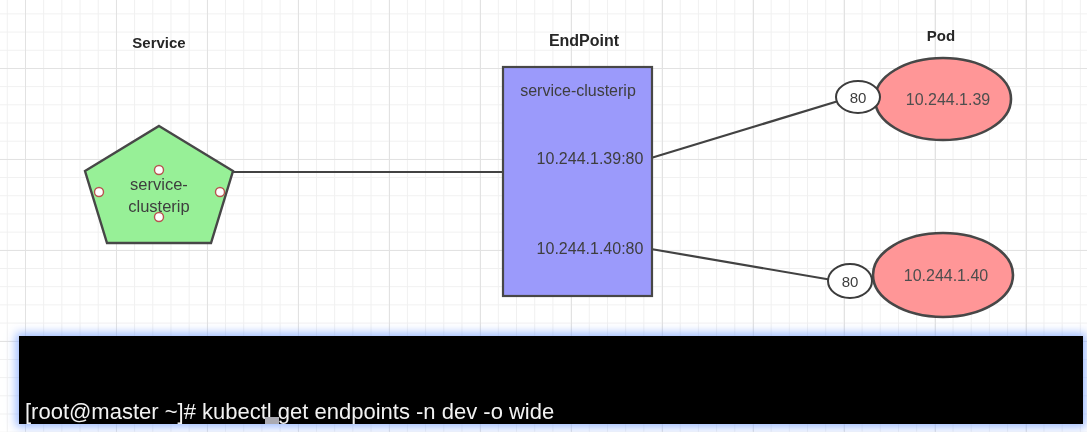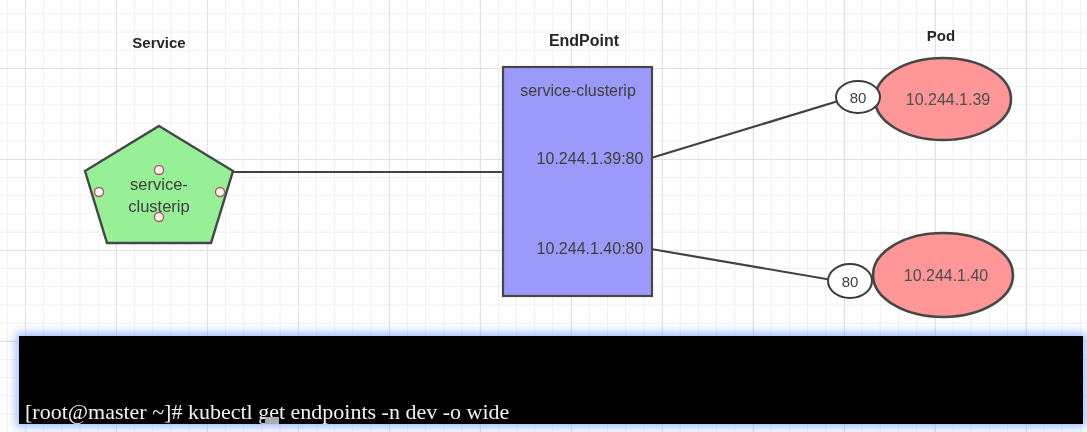--- a/index.html
+++ b/index.html
@@ -32,21 +32,21 @@
   .pod-text { fill: #4e4e4e; }
 
   
   .terminal {
     position: absolute;
     left: 19px; top: 336px;
     width: 1064px; height: 88px;
     background: #000000;
     box-shadow: 0 0 9px 3px rgba(140, 175, 255, 0.85);
     padding: 3px 0 0 6px;
-    font-family: Liberation Serif, serif;
+    font-family: Liberation Sans, sans-serif;
     font-size: 22px;
     line-height: 29px;
     color: #f2f2f2;
     white-space: pre;
     overflow: hidden;
   }
   .term-line { display: flex; height: 29px; }
   .terminal-cursor {
     position: absolute;
     left: 246px; top: 81px;

